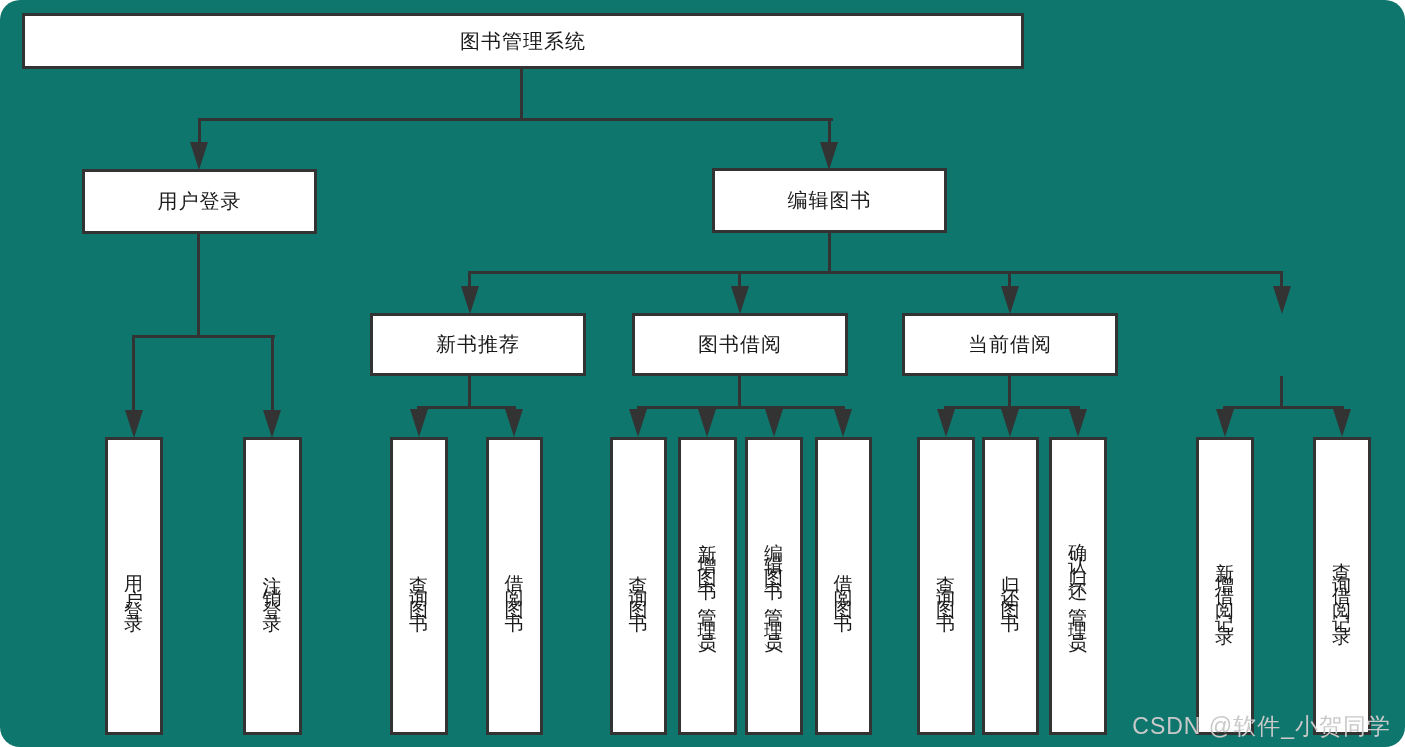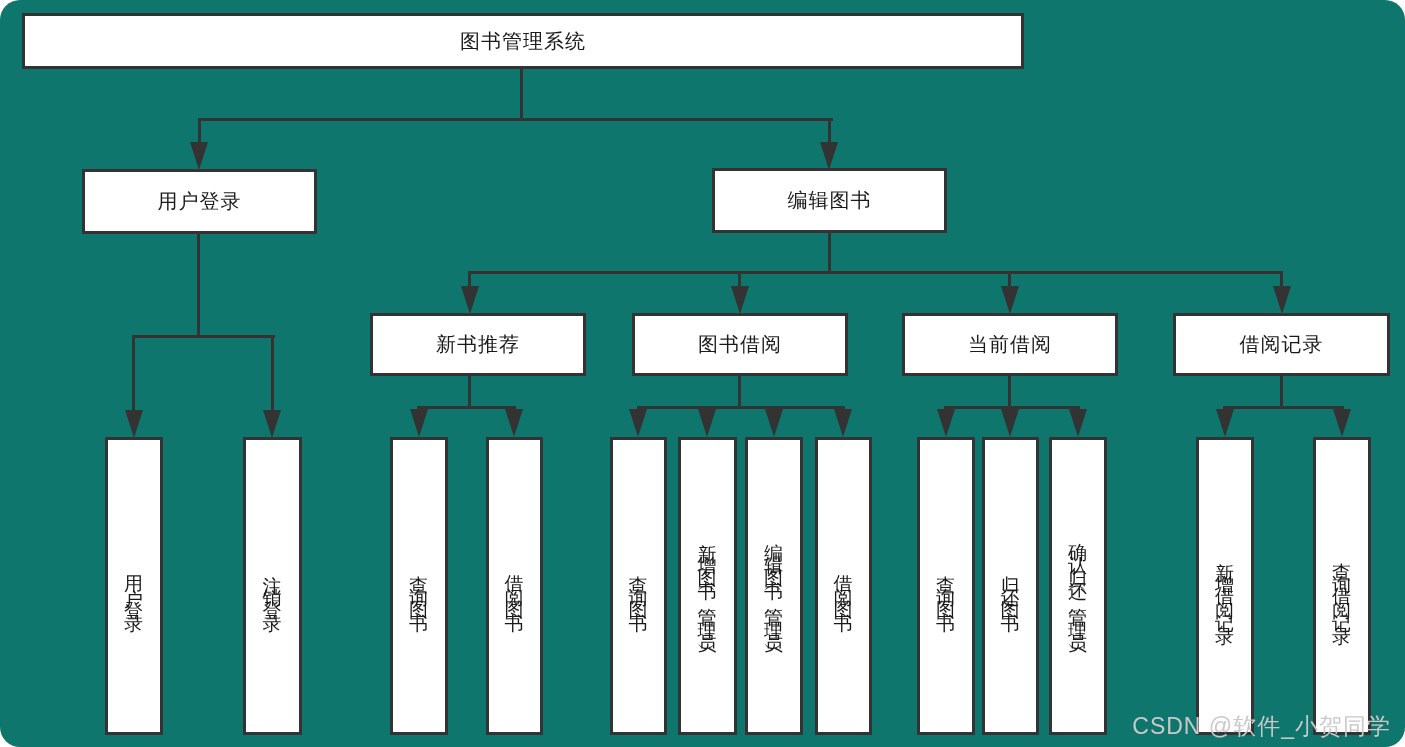--- a/index.html
+++ b/index.html
@@ -78,21 +78,20 @@
   <i class="ar" style="left:1333px;top:409px"></i>
 
   <div class="box hbox" style="left:22px;top:13px;width:1002px;height:56px">图书管理系统</div>
 
   <div class="box hbox" style="left:82px;top:169px;width:235px;height:65px">用户登录</div>
   <div class="box hbox" style="left:712px;top:168px;width:235px;height:65px">编辑图书</div>
 
   <div class="box hbox" style="left:370px;top:313px;width:216px;height:63px">新书推荐</div>
   <div class="box hbox" style="left:632px;top:313px;width:216px;height:63px">图书借阅</div>
   <div class="box hbox" style="left:902px;top:313px;width:216px;height:63px">当前借阅</div>
-  <div class="box hbox" style="left:1173px;top:313px;width:217px;height:63px">借阅记录</div>
 
   <div class="box vbox" style="left:105px;top:437px;width:58px;height:298px">用户登录</div>
   <div class="box vbox" style="left:243px;top:437px;width:59px;height:298px">注销登录</div>
 
   <div class="box vbox" style="left:390px;top:437px;width:58px;height:298px">查询图书</div>
   <div class="box vbox" style="left:486px;top:437px;width:57px;height:298px">借阅图书</div>
 
   <div class="box vbox" style="left:610px;top:437px;width:57px;height:298px">查询图书</div>
   <div class="box vbox" style="left:678px;top:437px;width:59px;height:298px">新增图书（管理员）</div>
   <div class="box vbox" style="left:745px;top:437px;width:58px;height:298px">编辑图书（管理员）</div>

